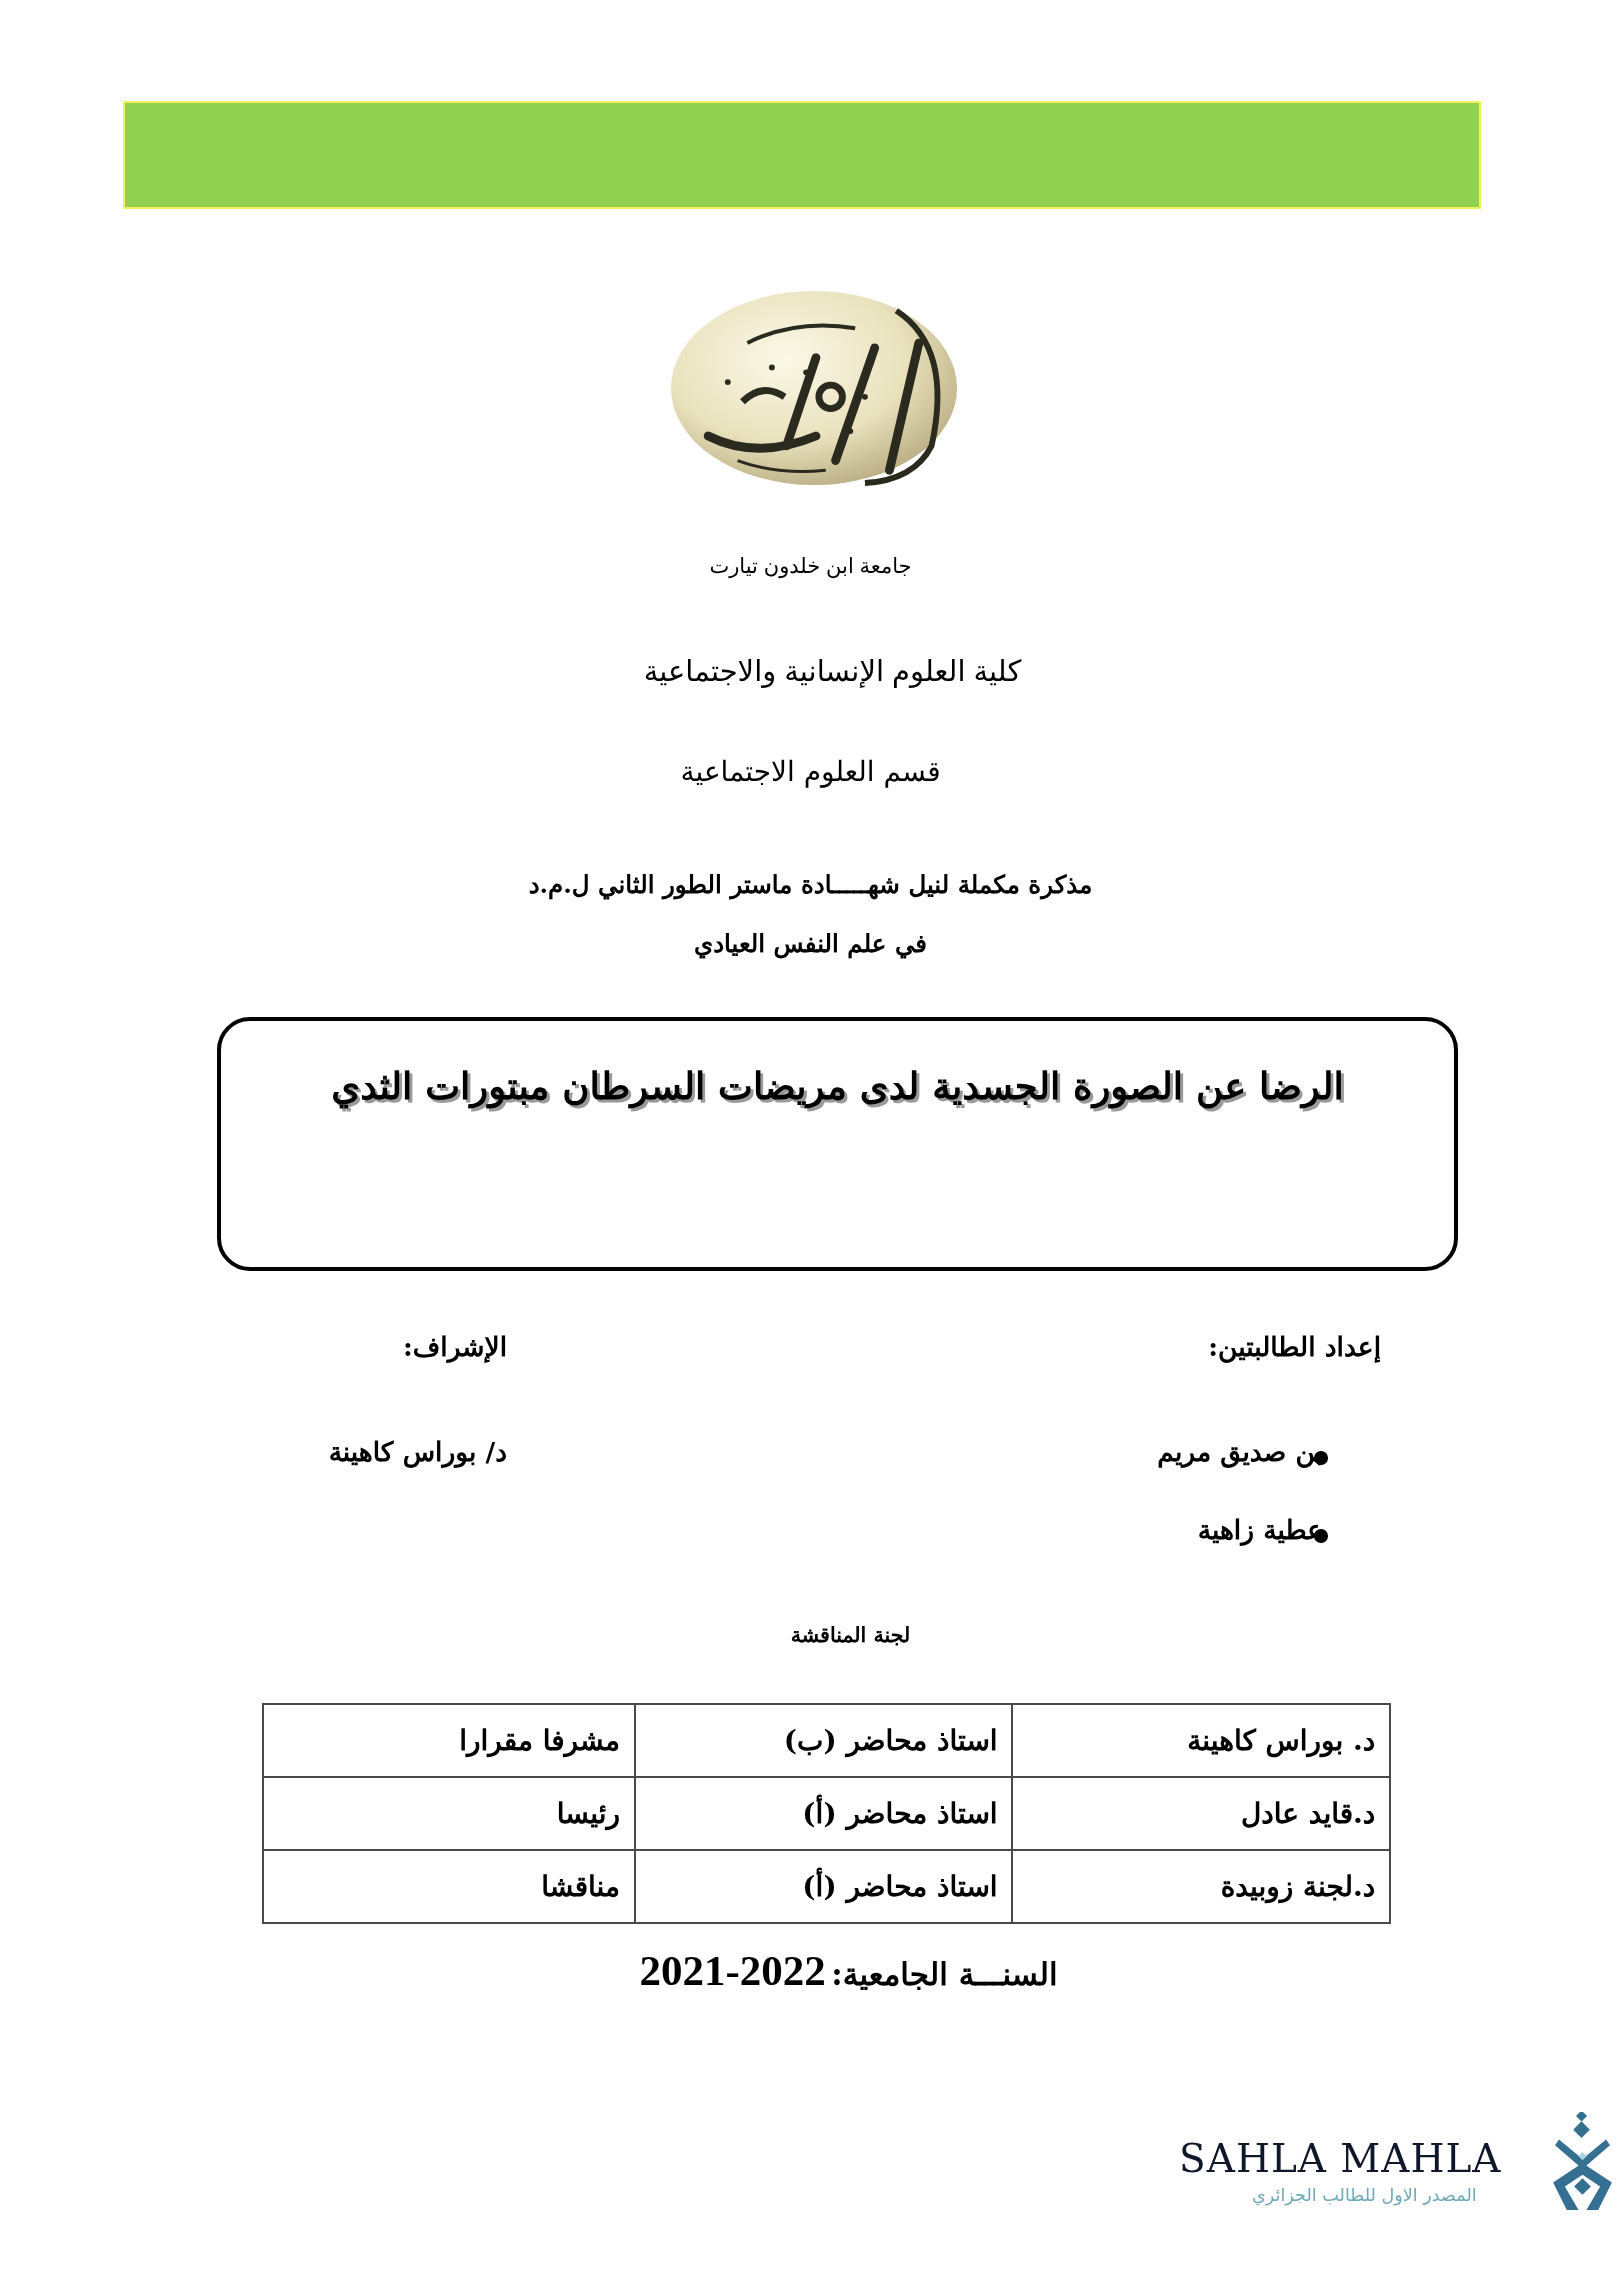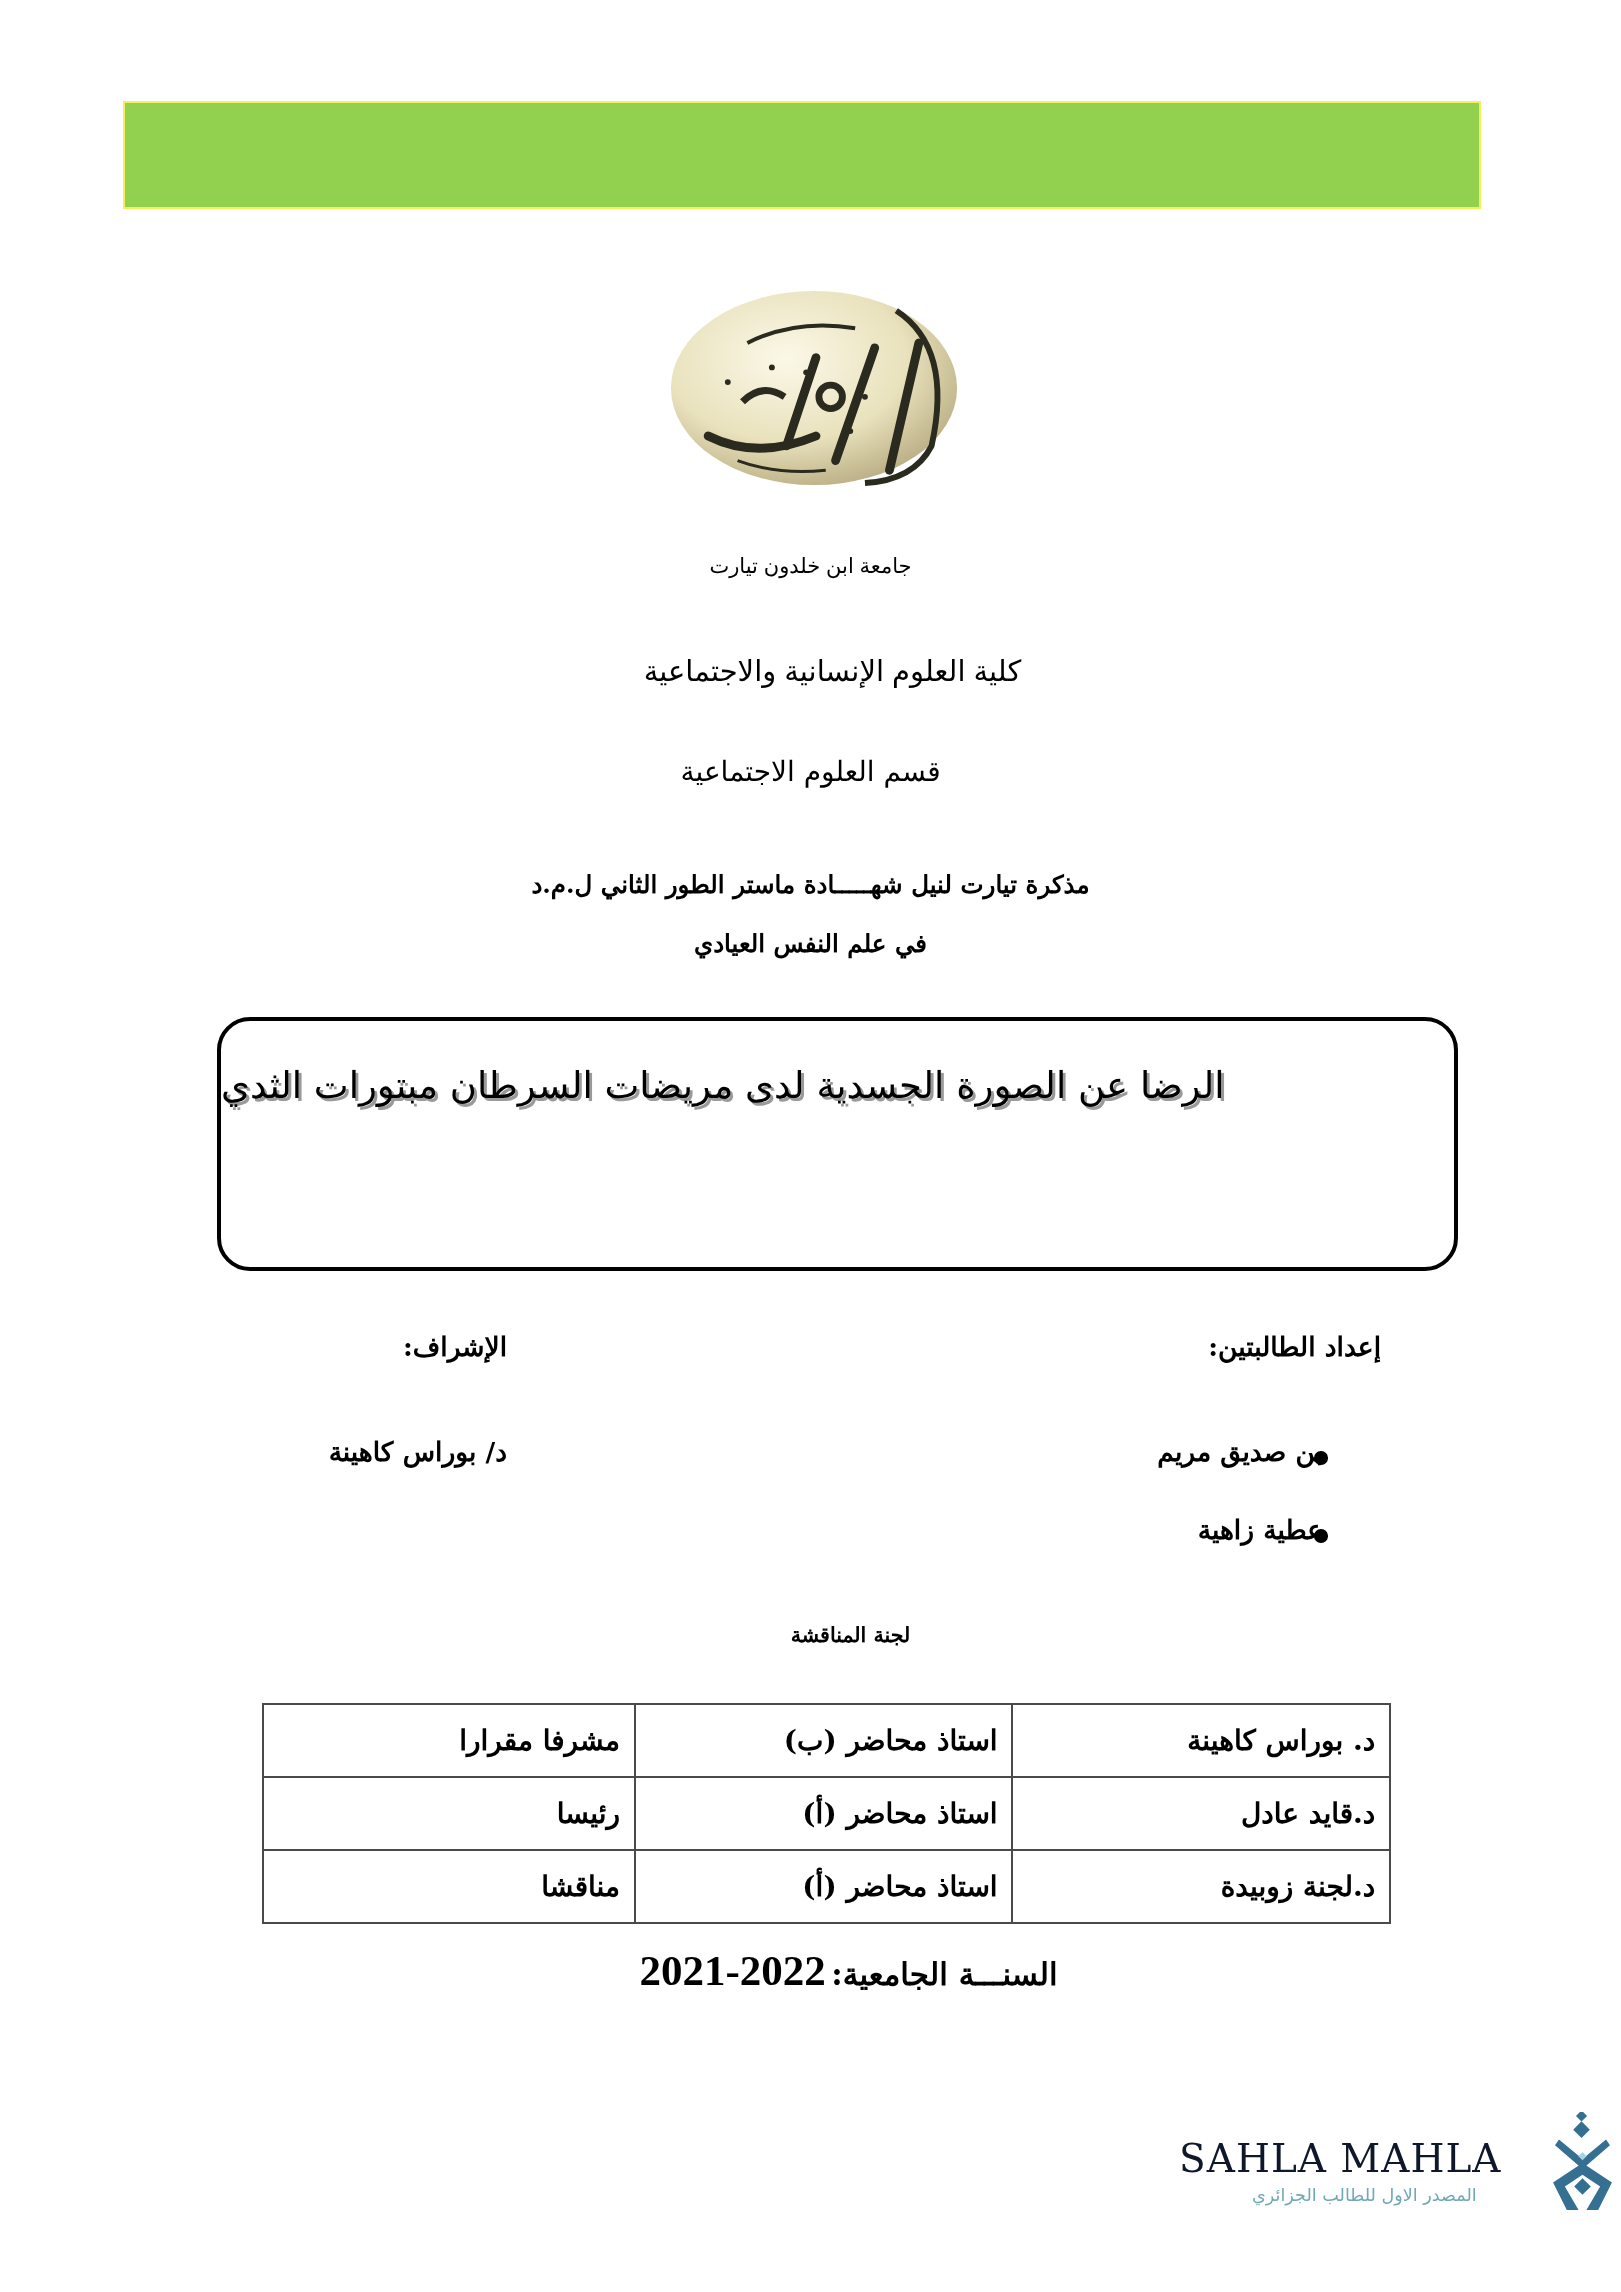--- a/index.html
+++ b/index.html
@@ -14,22 +14,22 @@
   .logo { left: 669px; top: 289px; width: 291px; height: 198px; }
 
   .uni-name { top: 554px; font-family: "Liberation Sans", sans-serif; font-size: 21px; }
   .faculty { top: 654px; font-family: "Liberation Sans", sans-serif; font-size: 29px; padding-left: 22px; }
   .department { top: 755px; font-family: "DejaVu Serif", serif; font-size: 28px; }
   .memo-line { top: 870px; font-size: 24.5px; font-weight: bold; }
   .specialty { top: 929px; font-size: 24.5px; font-weight: bold; }
 
   .title-box { left: 217px; top: 1017px; width: 1241px; height: 254px;
                border: 4.9px solid #000; border-radius: 33px; box-sizing: border-box; }
-  .title-text { position: absolute; left: 0; right: 0; top: 43px; text-align: left; direction: rtl;
-                font-size: 37px; font-weight: normal; text-shadow: 2.9px 2.9px 0 #9a9a9a; }
+  .title-text { position: absolute; left: 0; right: 0; top: 43px; text-align: center; direction: rtl;
+                font-size: 37px; font-weight: bold; text-shadow: 2.9px 2.9px 0 #9a9a9a; }
 
   .label { font-size: 26.5px; font-weight: bold; direction: rtl; white-space: nowrap; }
   .students-label { right: 240px; top: 1331px; }
   .supervision-label { right: 1114px; top: 1331px; }
   .supervisor-name { right: 1114px; top: 1436px; }
   .student { right: 298px; direction: rtl; font-size: 26.5px; font-weight: bold; white-space: nowrap; }
   .student-1 { top: 1436px; }
   .student-2 { top: 1514px; }
   .bullet { position: absolute; right: 293px; width: 13.7px; height: 13.7px; border-radius: 50%; background: #000; }
   .bullet-1 { top: 1451px; }
@@ -86,21 +86,21 @@
       <circle cx="200" cy="110" r="3"></circle>
         <circle cx="245" cy="100" r="3"></circle>
         <circle cx="185" cy="145" r="3"></circle>
     </g>
   </svg>
 </div>
 
 <div class="center-text uni-name">جامعة ابن خلدون تيارت</div>
 <div class="center-text faculty">كلية العلوم الإنسانية والاجتماعية</div>
 <div class="center-text department">قسم العلوم الاجتماعية</div>
-<div class="center-text memo-line">مذكرة تيارت لنيل شهـــــادة ماستر الطور الثاني ل.م.د</div>
+<div class="center-text memo-line">مذكرة مكملة لنيل شهـــــادة ماستر الطور الثاني ل.م.د</div>
 <div class="center-text specialty">في علم النفس العيادي</div>
 
 <div class="abs title-box">
   <div class="title-text">الرضا عن الصورة الجسدية لدى مريضات السرطان مبتورات الثدي</div>
 </div>
 
 <div class="abs label students-label">إعداد الطالبتين:</div>
 <div class="abs label supervision-label">الإشراف:</div>
 
 <span class="bullet bullet-1"></span>

